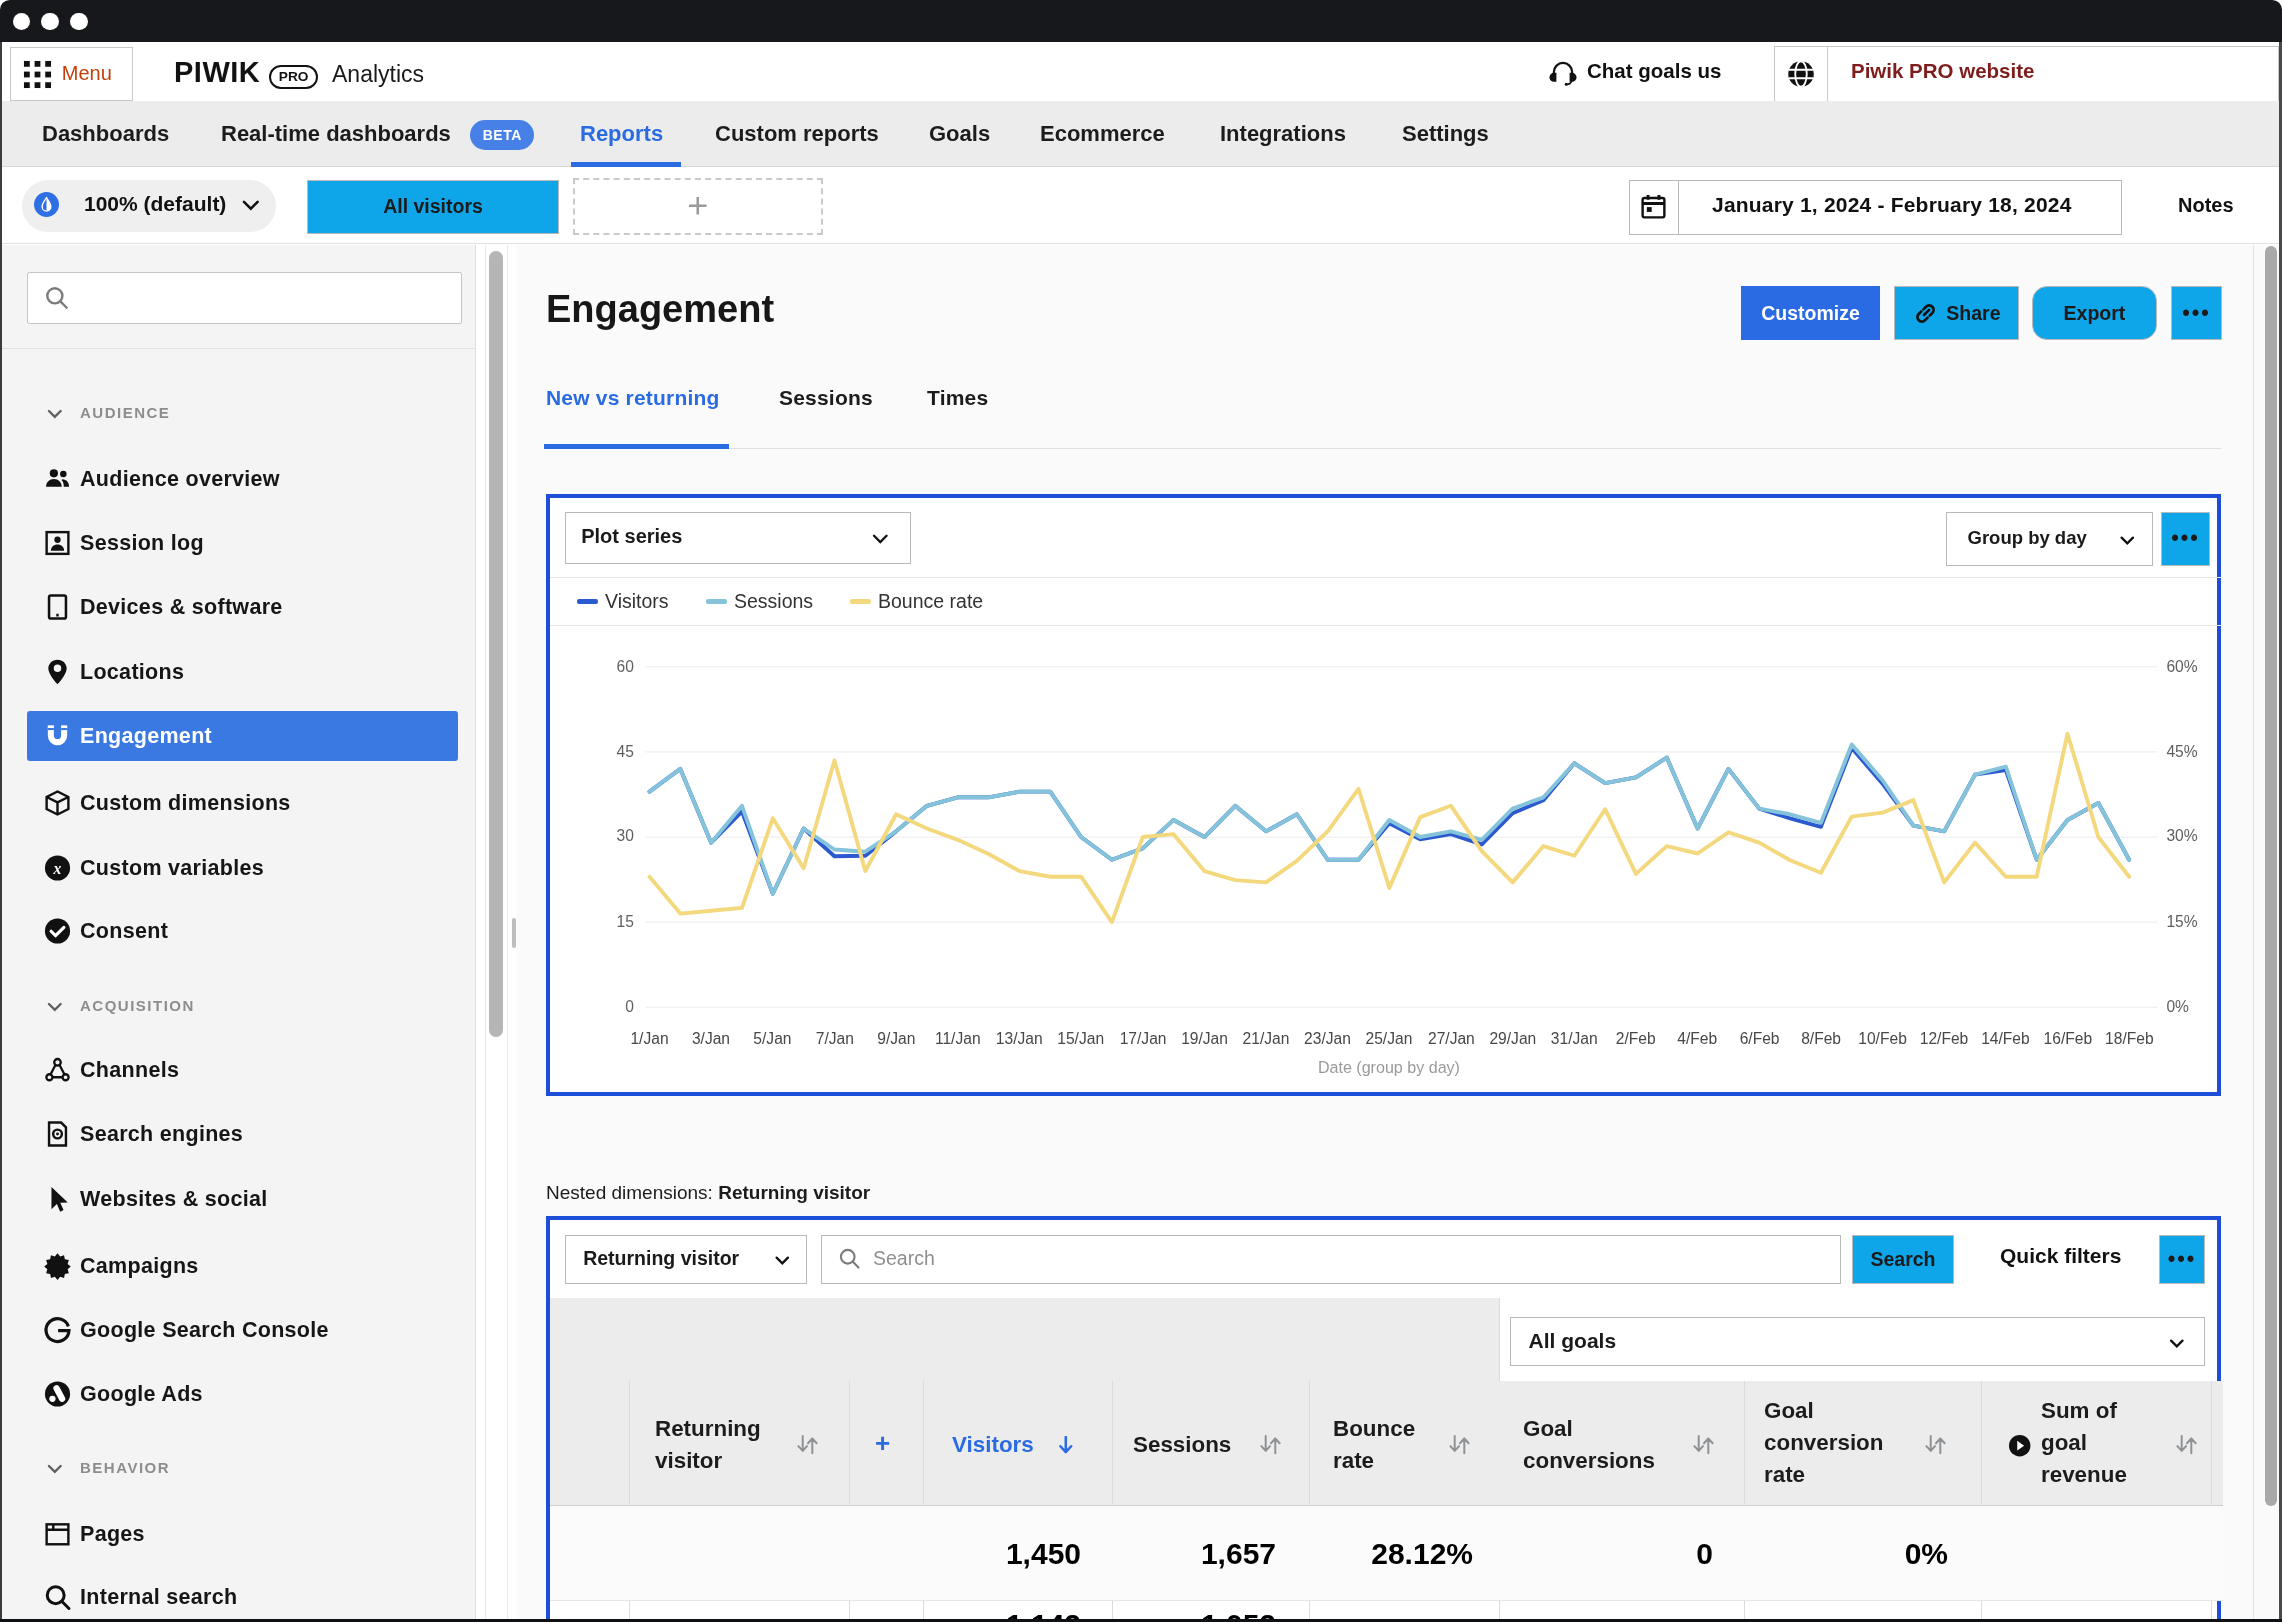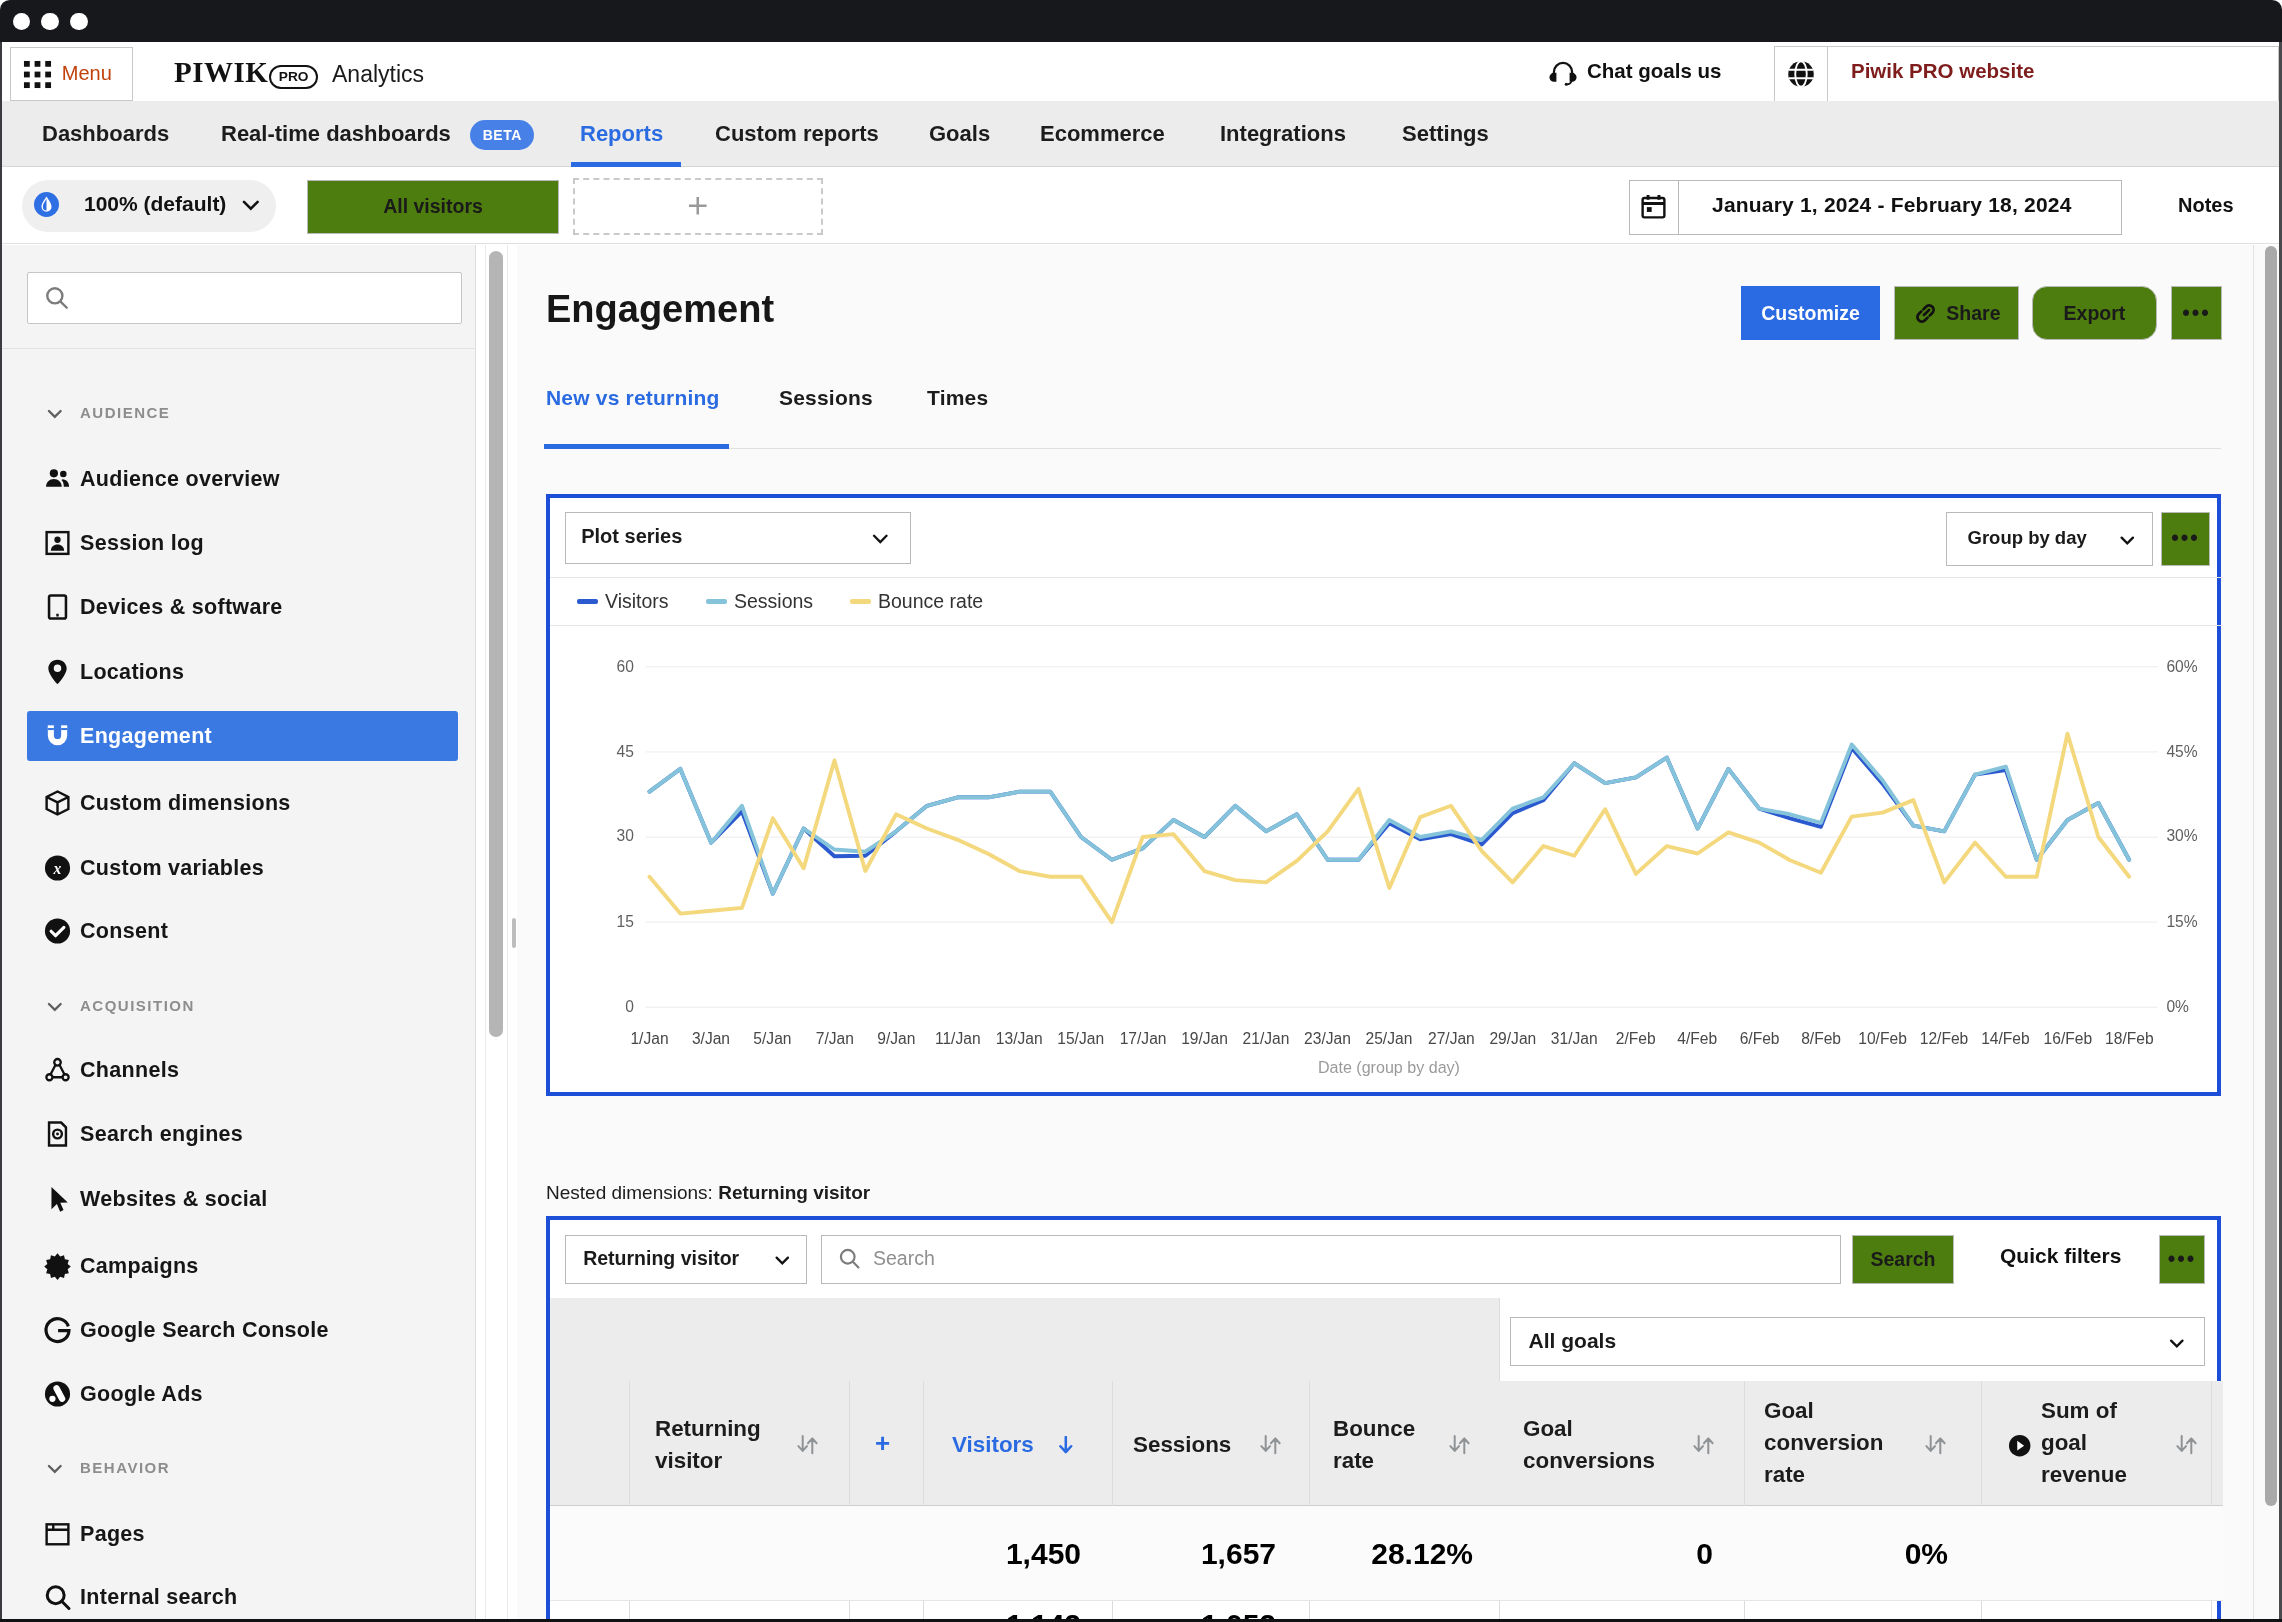--- a/index.html
+++ b/index.html
@@ -17,21 +17,21 @@
   #menubtn { position:absolute; left:7.8px; top:4.9px; width:123px; height:54px; border:1px solid #c8c8c8; background:#fff; }
   #navbar { position:absolute; left:2px; top:101px; width:2278px; height:66px; background:#ececec; border-bottom:1px solid #d6d6d6; }
   .navtab { position:absolute; top:0; height:66px; line-height:66px; font-size:22px; font-weight:700; color:#1c1c1c; white-space:nowrap; }
   #toolbar { position:absolute; left:2px; top:168px; width:2278px; height:76px; background:#fff; border-bottom:1px solid #e0e0e0; }
   
   #sidebar { position:absolute; left:2px; top:245px; width:474px; height:1375px; background:#f4f4f4; border-right:1px solid #ddd; }
   #sidegutter { position:absolute; left:477px; top:245px; width:40px; height:1375px; background:#fff; }
   #content { position:absolute; left:517px; top:245px; width:1736px; height:1375px; background:#fafafa; }
   #mainsb { position:absolute; left:2253px; top:245px; width:27px; height:1375px; background:#fafafa; border-left:1px solid #e3e3e3; }
   .panel { position:absolute; background:#fff; border:4px solid #1d4ed8; }
-  .btn { position:absolute; background:#4d7c0f; border:1px solid #b9b9b9; font-weight:700; color:#1a1a1a; display:flex; align-items:center; justify-content:center; font-size:18.5px; }
+  .btn { position:absolute; background:#0ea5e9; border:1px solid #b9b9b9; font-weight:700; color:#1a1a1a; display:flex; align-items:center; justify-content:center; font-size:18.5px; }
   .sel { position:absolute; background:#fff; border:1px solid #b9b9b9; font-weight:700; color:#1a1a1a; font-size:18.5px; }
   .dots3 { letter-spacing:2px; font-weight:700; font-size:21.5px; }
   
   .sitem { position:absolute; left:0; width:474px; height:51px; }
   .sitem .ic { position:absolute; left:41px; top:50%; transform:translateY(-50%); width:29px; height:29px; }
   .sitem .lb { position:absolute; left:78px; top:50%; transform:translateY(-50%); font-size:21.5px; letter-spacing:0.3px; font-weight:700; color:#161616; white-space:nowrap; }
   .shead { position:absolute; left:78px; font-size:15px; font-weight:700; color:#8d8d8d; letter-spacing:1.5px; }
   
   .hcell { position:absolute; font-size:22.4px; font-weight:700; color:#1c1c1c; line-height:32px; }
   .num { position:absolute; font-size:30px; font-weight:700; color:#000000; text-align:right; }
@@ -54,21 +54,21 @@
           <rect x="1" y="12" width="6" height="6"></rect>
             <rect x="12" y="12" width="6" height="6"></rect>
             <rect x="23" y="12" width="6" height="6"></rect>
           <rect x="1" y="23" width="6" height="6"></rect>
             <rect x="12" y="23" width="6" height="6"></rect>
             <rect x="23" y="23" width="6" height="6"></rect>
         </g>
       </svg>
       <span style="position:absolute;left:51px;top:13.7px;font-size:20px;font-weight:400;color:#c2410c;">Menu</span>
     </div>
-    <span style="position:absolute;left:172px;top:13.7px;font-size:29px;font-weight:800;letter-spacing:0.5px;color:#121212;font-family:Liberation Serif, serif;">PIWIK</span>
+    <span style="position:absolute;left:172px;top:13.7px;font-size:29px;font-weight:800;letter-spacing:0.5px;color:#121212;">PIWIK</span>
     <span style="position:absolute;left:267px;top:23.4px;border:2.9px solid #121212;border-radius:12.7px;padding:0 7.8px;font-size:13.7px;font-weight:800;color:#121212;line-height:19.5px;">PRO</span>
     <span style="position:absolute;left:330px;top:18.5px;font-size:23px;color:#1a1a1a;">Analytics</span>
     <svg width="28" height="28" viewBox="0 0 24 24" style="position:absolute;left:1547px;top:16.6px;" fill="none" stroke="#111" stroke-width="1.9">
       <path d="M4.2 14 v-2.8 a7.8 7.8 0 0 1 15.6 0 V14"></path>
       <path d="M4.2 12.8 a2.2 2.2 0 0 0 0 5.8 h1.2 v-5.8 z" fill="#111"></path>
       <path d="M19.8 12.8 a2.2 2.2 0 0 1 0 5.8 h-1.2 v-5.8 z" fill="#111"></path>
       <path d="M19.5 18.6 a4.5 4.5 0 0 1 -4.2 3.1" stroke-width="1.5"></path>
       <circle cx="14.8" cy="21.7" r="1.3" fill="#111" stroke="none"></circle>
     </svg>
     <span style="position:absolute;left:1585px;top:16.6px;font-size:20.5px;font-weight:700;color:#111;">Chat goals us</span>

